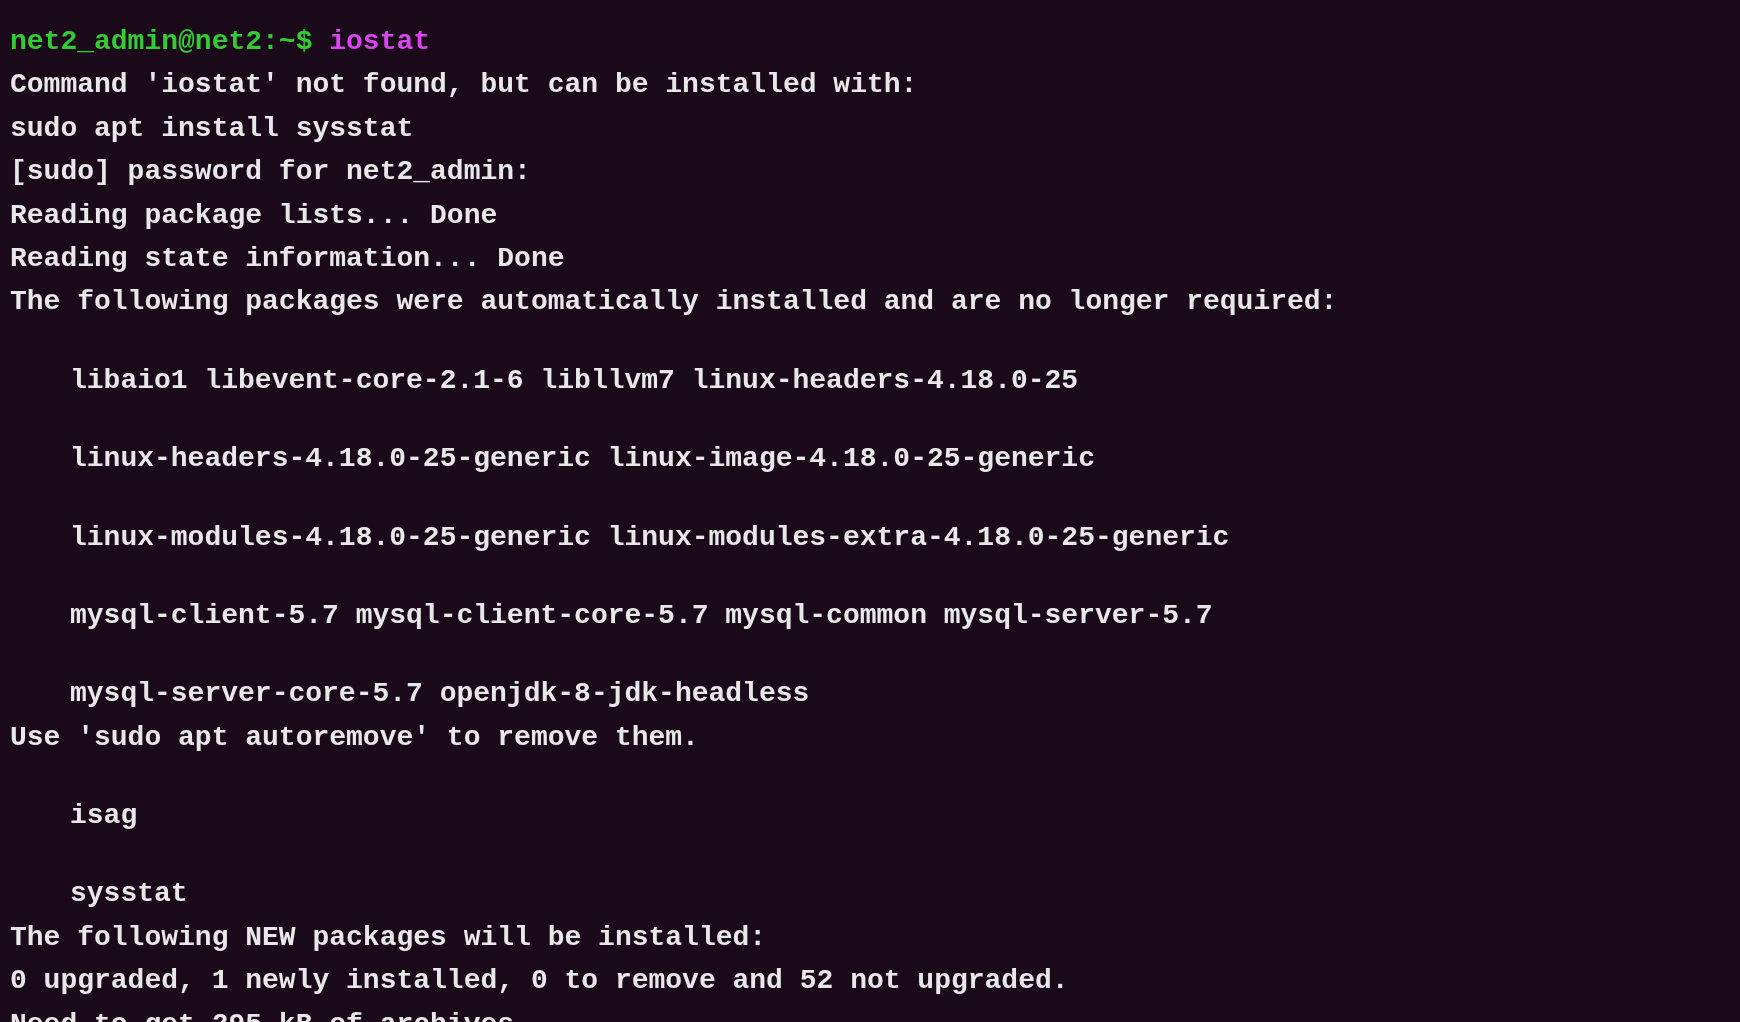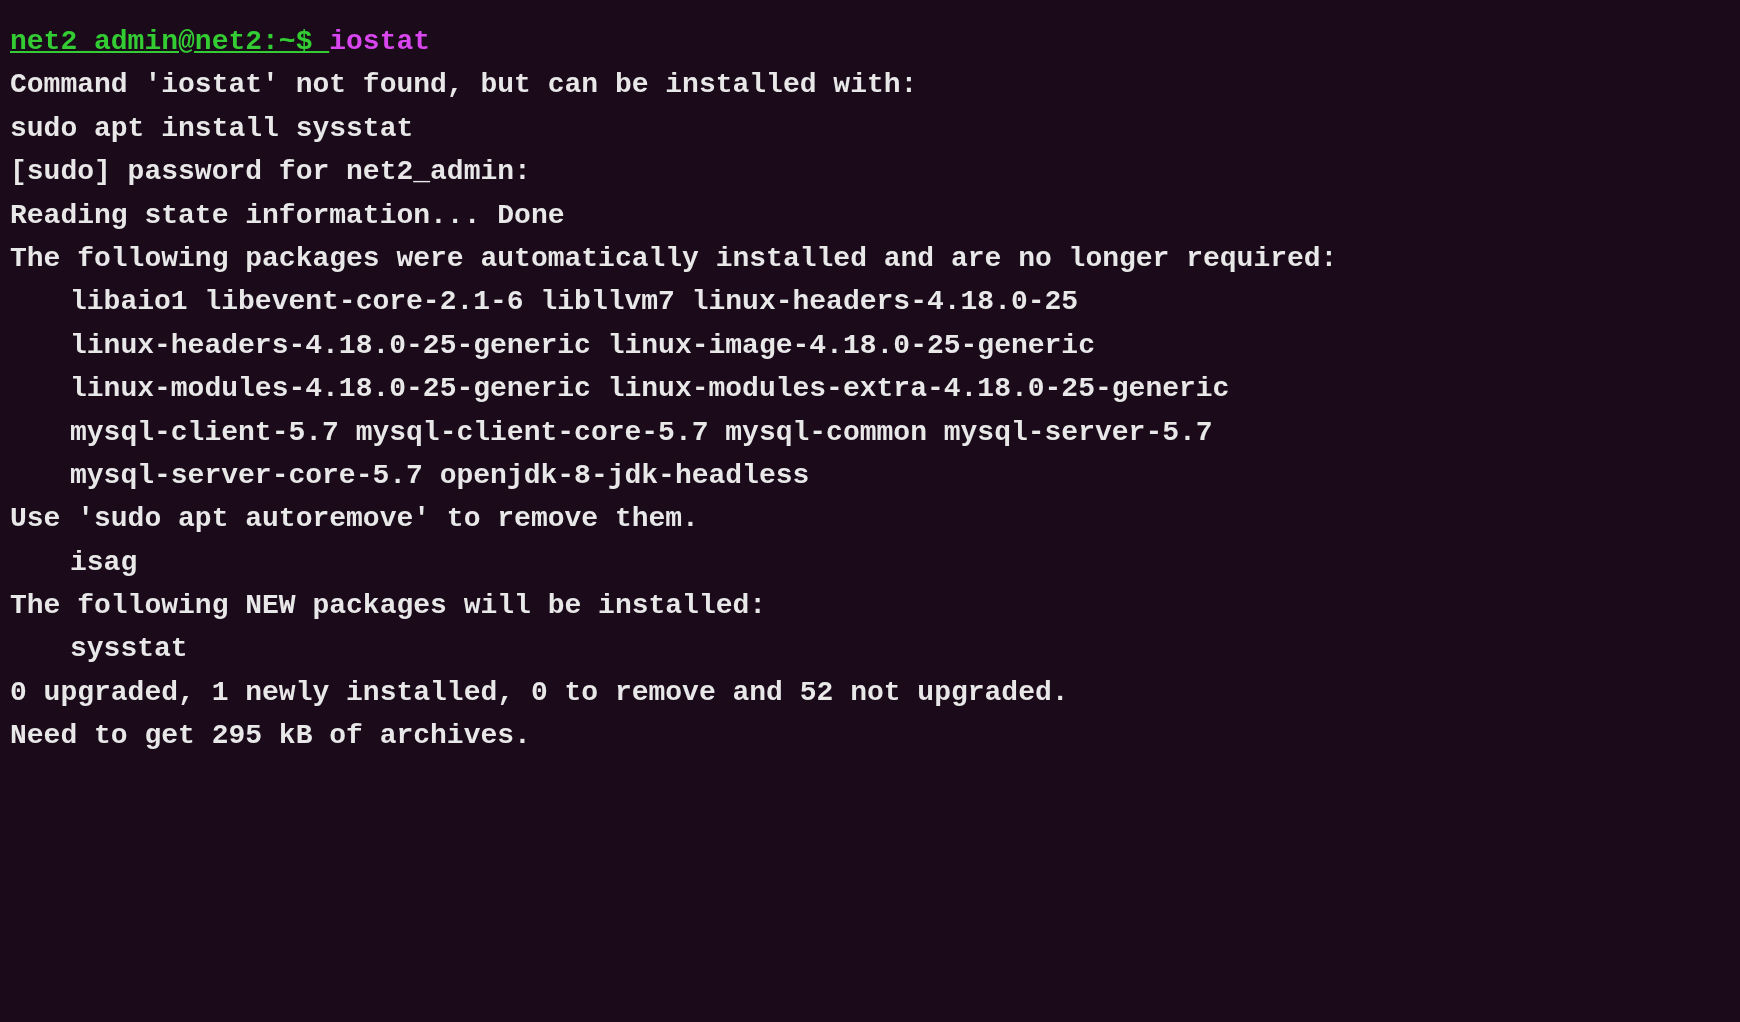--- a/index.html
+++ b/index.html
@@ -25,48 +25,49 @@
       line-height: 1.55;
     }
 
     .line {
       display: block;
       white-space: pre;
     }
 
     .green {
       color: #33cc33;
-      text-decoration: underline;
     }
 
     .white {
       color: #d946ef;
     }
 
     .indent {
       padding-left: 60px;
+      margin-top: 35px;
     }
   </style>
 </head>
 <body>
 
 <div class="terminal">
     <span class="line"><span class="green">net2_admin@net2:~$ </span><span class="white">iostat</span></span>
     <span class="line"></span>
     <span class="line">Command 'iostat' not found, but can be installed with:</span>
     <span class="line"></span>
     <span class="line">sudo apt install sysstat</span>
     <span class="line"></span>
     <span class="line">[sudo] password for net2_admin:</span>
+    <span class="line">Reading package lists... Done</span>
     <span class="line">Reading state information... Done</span>
     <span class="line">The following packages were automatically installed and are no longer required:</span>
     <span class="line indent">libaio1 libevent-core-2.1-6 libllvm7 linux-headers-4.18.0-25</span>
     <span class="line indent">linux-headers-4.18.0-25-generic linux-image-4.18.0-25-generic</span>
     <span class="line indent">linux-modules-4.18.0-25-generic linux-modules-extra-4.18.0-25-generic</span>
     <span class="line indent">mysql-client-5.7 mysql-client-core-5.7 mysql-common mysql-server-5.7</span>
     <span class="line indent">mysql-server-core-5.7 openjdk-8-jdk-headless</span>
     <span class="line">Use 'sudo apt autoremove' to remove them.</span>
     <span class="line indent">isag</span>
+    <span class="line indent">sysstat</span>
     <span class="line">The following NEW packages will be installed:</span>
-    <span class="line indent">sysstat</span>
     <span class="line">0 upgraded, 1 newly installed, 0 to remove and 52 not upgraded.</span>
     <span class="line">Need to get 295 kB of archives.</span>
   </div>
 
 </body></html>

